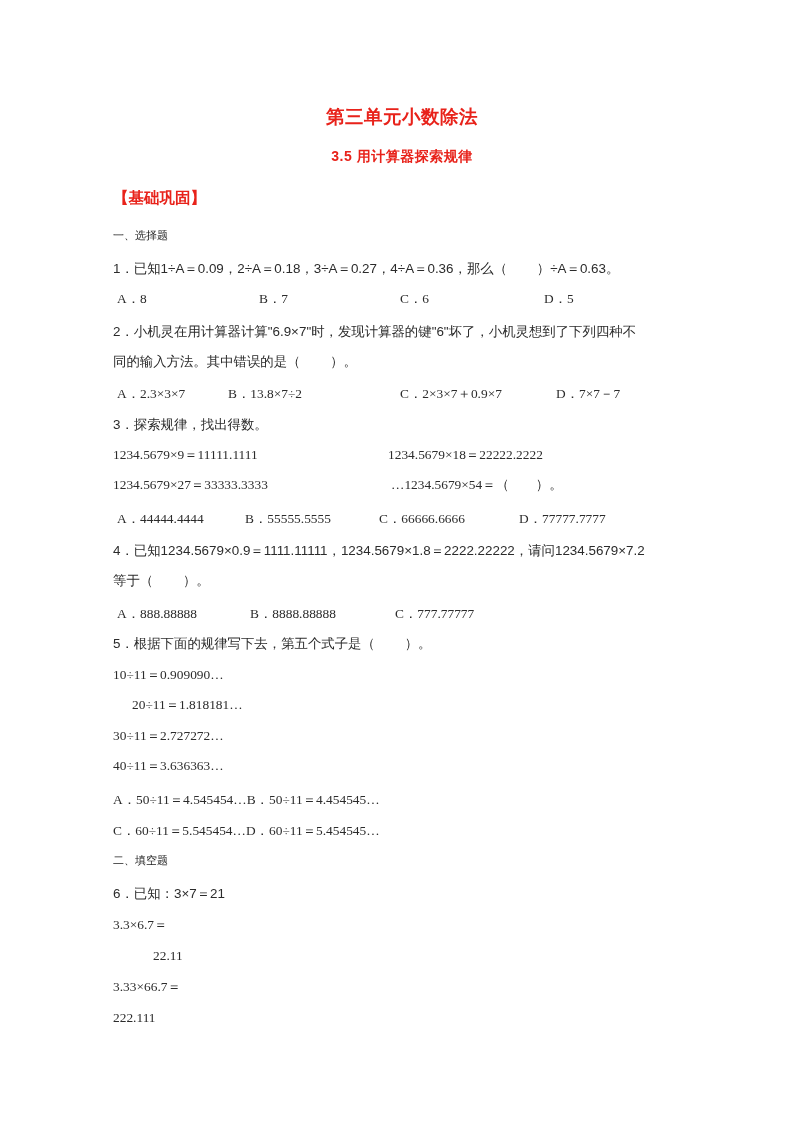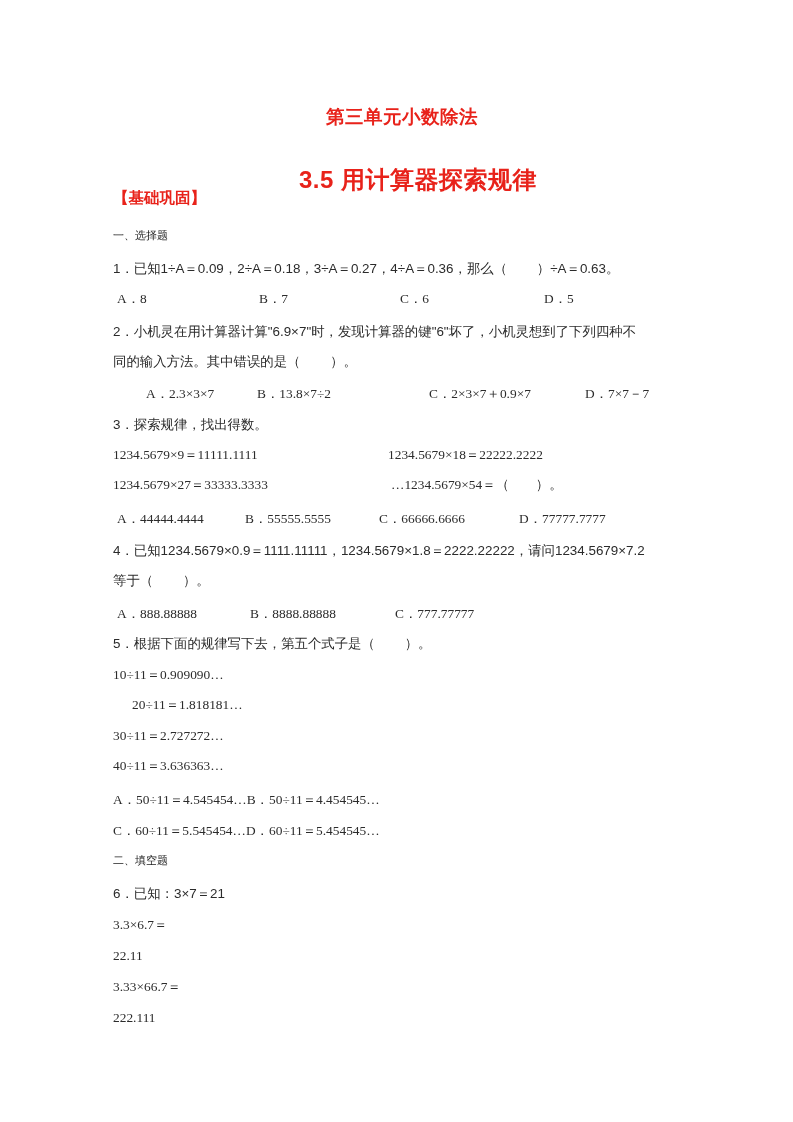--- a/index.html
+++ b/index.html
@@ -41,24 +41,24 @@
     margin: 0;
     position: absolute;
     top: 104px;
     left: 0;
     width: 578px;
   }
   .doc-subtitle {
     color: #e8221a;
     font-family: "Liberation Sans", "DejaVu Sans", sans-serif;
     font-weight: bold;
-    font-size: 24px;
+    font-size: 14px;
     text-align: center;
     letter-spacing: 0.5px;
-    margin: 16px;
+    margin: 0;
     position: absolute;
     top: 148px;
     left: 0;
     width: 578px;
   }
   .section-red {
     color: #e8221a;
     font-family: "Liberation Sans", "DejaVu Sans", sans-serif;
     font-weight: bold;
     font-size: 15.5px;
@@ -118,21 +118,21 @@
     <div class="ln ln-cjk" style="top:261px;">1．已知1÷A＝0.09，2÷A＝0.18，3÷A＝0.27，4÷A＝0.36，那么（        ）÷A＝0.63。</div>
     <div class="opts" style="top:290px;">
       <span class="opt" style="left:4px;">A．8</span>
       <span class="opt" style="left:146px;">B．7</span>
       <span class="opt" style="left:287px;">C．6</span>
       <span class="opt" style="left:431px;">D．5</span>
     </div>
 
     <div class="ln ln-cjk" style="top:324px;">2．小机灵在用计算器计算"6.9×7"时，发现计算器的键"6"坏了，小机灵想到了下列四种不</div>
     <div class="ln ln-cjk" style="top:354px;">同的输入方法。其中错误的是（        ）。</div>
-    <div class="opts" style="top:385px;margin-left:29px;">
+    <div class="opts" style="top:385px;">
       <span class="opt" style="left:4px;">A．2.3×3×7</span>
       <span class="opt" style="left:115px;">B．13.8×7÷2</span>
       <span class="opt" style="left:287px;">C．2×3×7＋0.9×7</span>
       <span class="opt" style="left:443px;">D．7×7－7</span>
     </div>
 
     <div class="ln ln-cjk" style="top:417px;">3．探索规律，找出得数。</div>
     <div class="ln num" style="top:447px;">1234.5679×9＝11111.1111</div>
     <div class="ln num" style="top:447px; left:265px;margin-left:10px;">1234.5679×18＝22222.2222</div>
     <div class="ln num" style="top:477px;">1234.5679×27＝33333.3333</div>
@@ -157,18 +157,18 @@
     <div class="ln num" style="top:697px;margin-left:19px;">20÷11＝1.818181…</div>
     <div class="ln num" style="top:728px;">30÷11＝2.727272…</div>
     <div class="ln num" style="top:758px;">40÷11＝3.636363…</div>
     <div class="ln num" style="top:792px;">A．50÷11＝4.545454…B．50÷11＝4.454545…</div>
     <div class="ln num" style="top:823px;">C．60÷11＝5.545454…D．60÷11＝5.454545…</div>
 
     <div class="section-black" style="top:853px;">二、填空题</div>
 
     <div class="ln ln-cjk" style="top:886px;">6．已知：3×7＝21</div>
     <div class="ln num" style="top:917px;">3.3×6.7＝</div>
-    <div class="ln num" style="top:948px;">22.11</div>
+    <div class="ln num" style="top:948px;margin-left:40px;">22.11</div>
     <div class="ln num" style="top:979px;">3.33×66.7＝</div>
     <div class="ln num" style="top:1010px;">222.111</div>
 
   </div>
 </div>
 
 </body></html>

